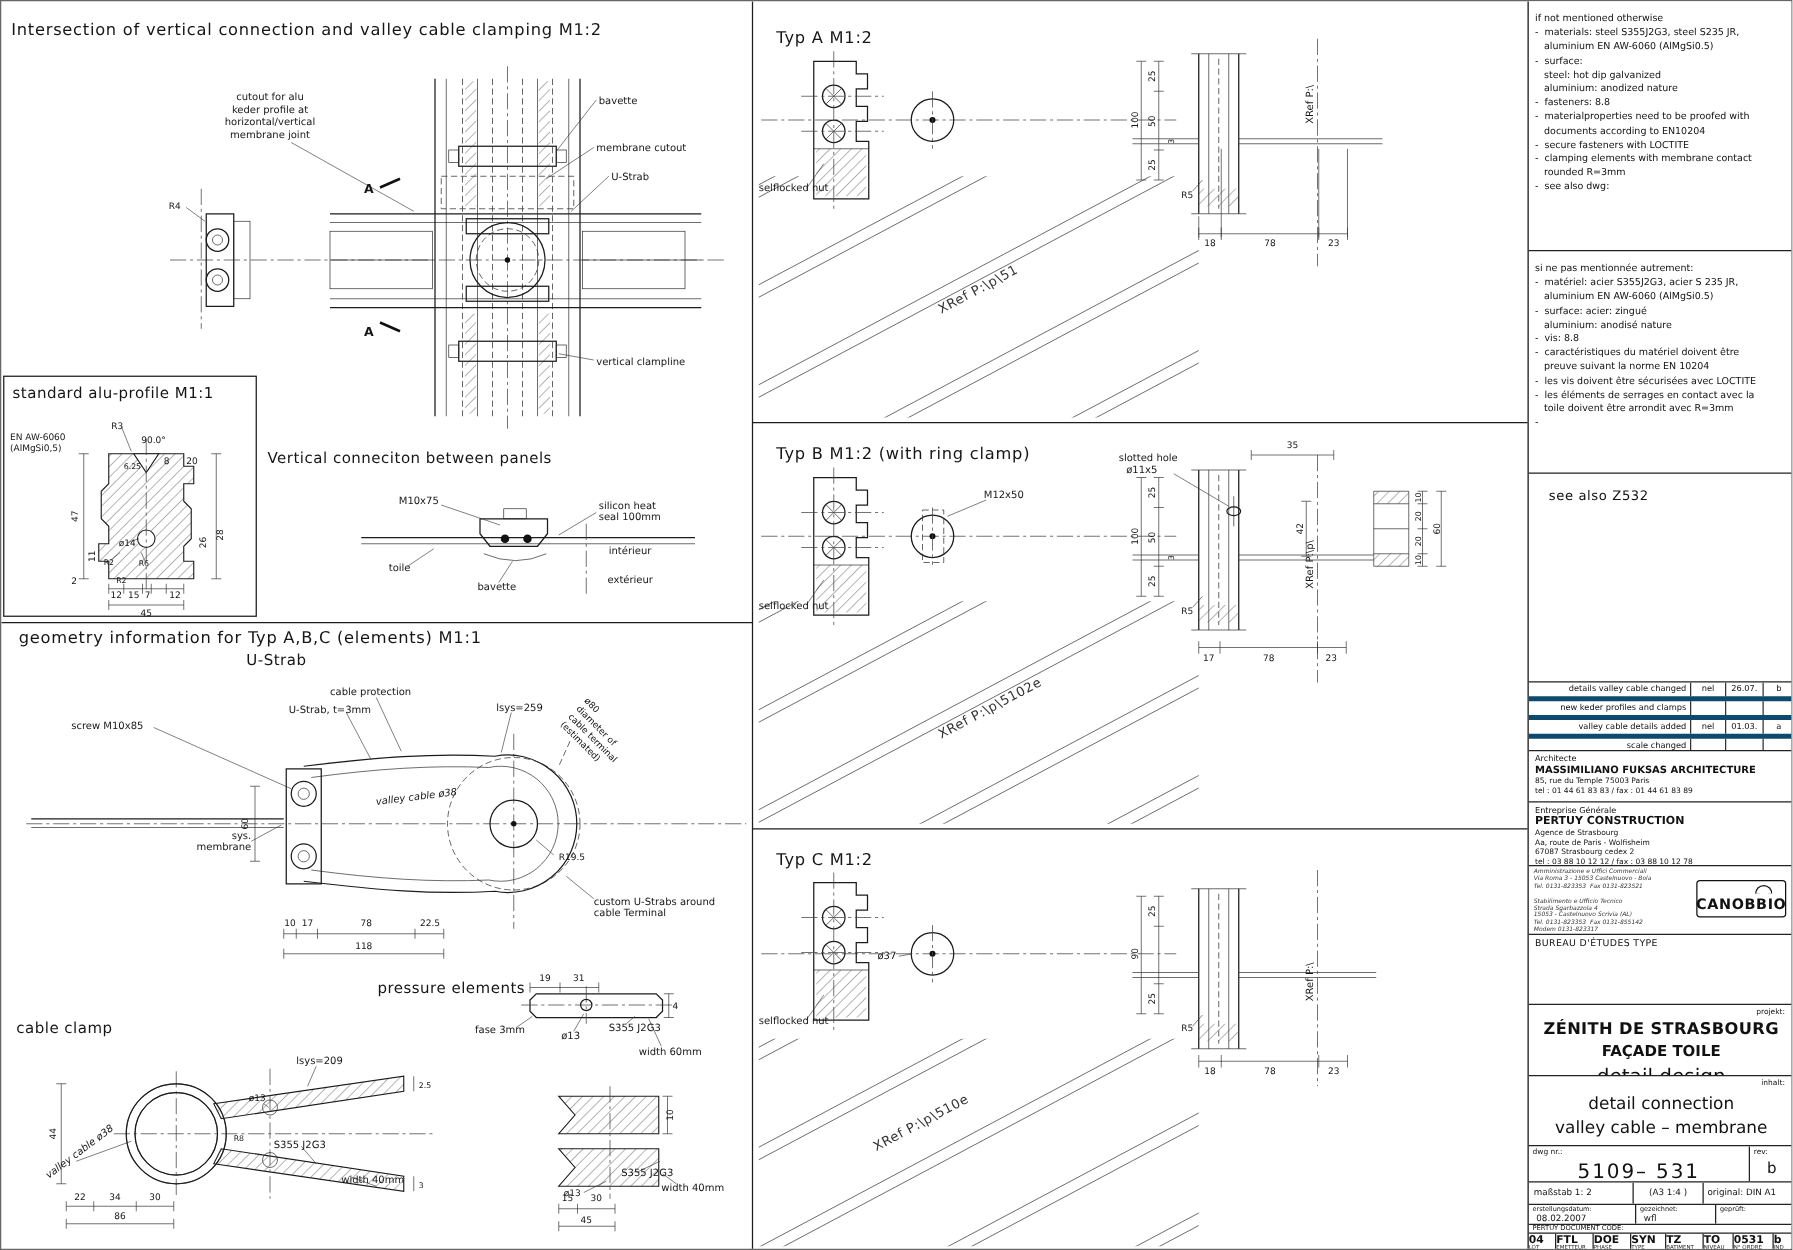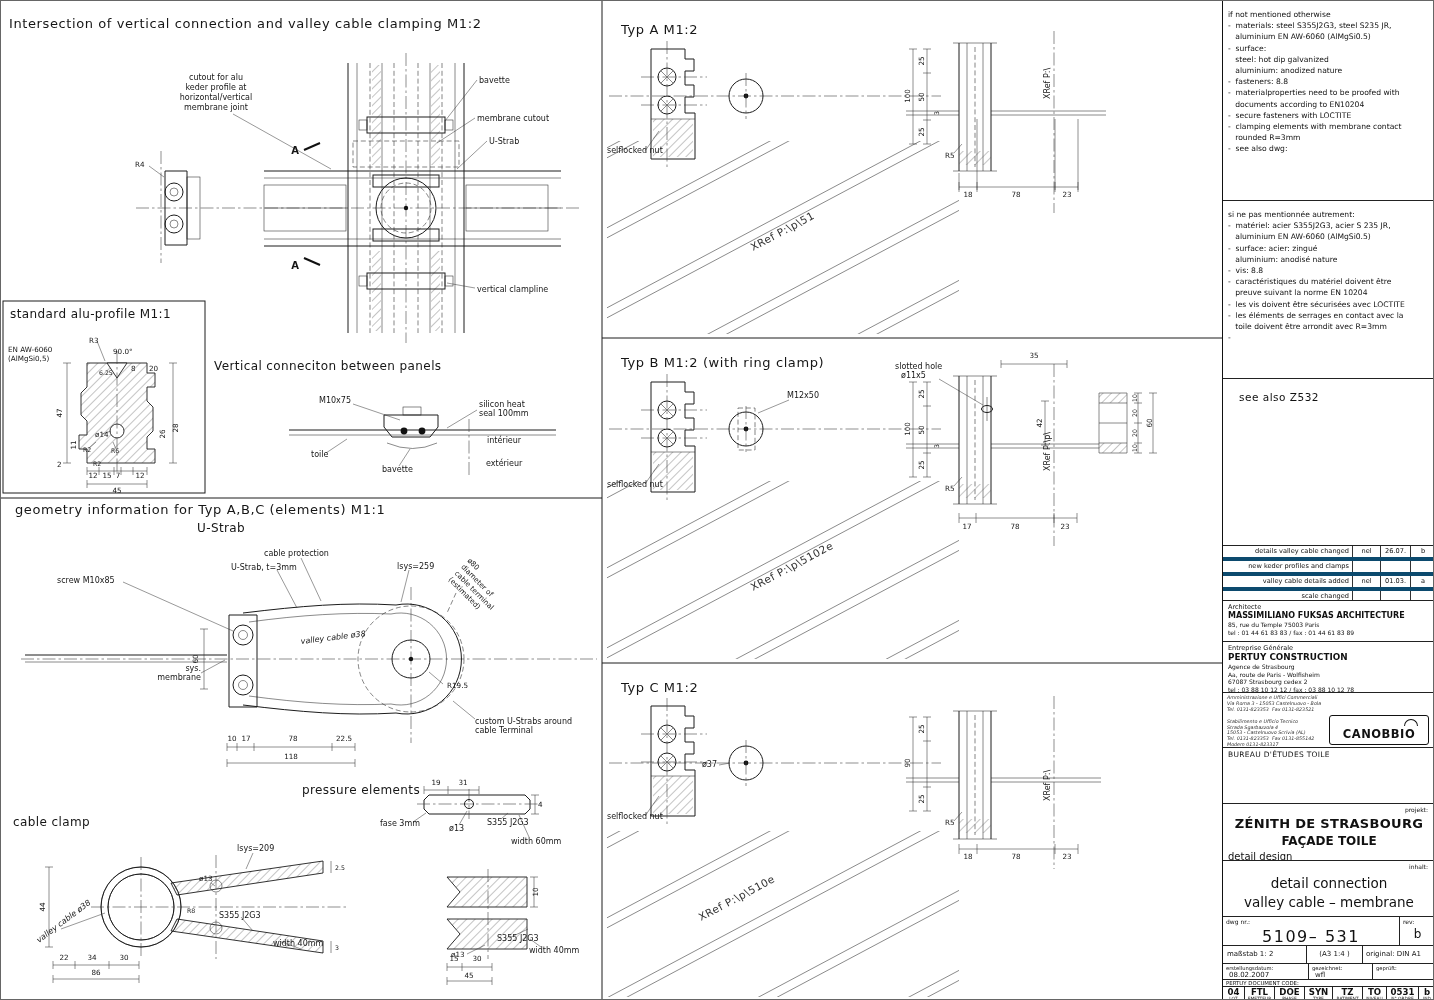--- a/index.html
+++ b/index.html
@@ -33,43 +33,43 @@
   .f90{font-size:8.8px;line-height:11px;font-weight:bold}
   .f60{font-size:6px;line-height:7.5px}
   .rrow{display:flex;height:11px;border-bottom:4px solid #0c4a6e;font-size:6.6px;line-height:10px}
   .rrow:last-child{border-bottom:none}
   .c1{width:130px;text-align:right;padding-right:3px;border-right:1px solid #333;box-sizing:border-box}
   .c2{width:28px;text-align:center;border-right:1px solid #333;box-sizing:border-box}
   .c3{width:30px;text-align:center;border-right:1px solid #333;box-sizing:border-box}
   .c4{flex:1;text-align:center}
   .cC{text-align:center}
   .can-txt{flex:1;font-size:4.8px;line-height:5.9px;font-style:italic;color:#333}
-  .can-logo{width:100px;height:30px;border:1.6px solid #111;border-radius:3px;margin:20px 2px 0 4px;position:relative;display:flex;align-items:flex-end;justify-content:center;box-sizing:border-box}
+  .can-logo{width:72px;height:30px;border:1.6px solid #111;border-radius:3px;margin:9px 2px 0 4px;position:relative;display:flex;align-items:flex-end;justify-content:center;box-sizing:border-box}
   .can-dome{position:absolute;top:3px;right:10px;width:12px;height:6px;border:1.6px solid #111;border-bottom:none;border-radius:12px 12px 0 0}
   .can-word{font-size:11.5px;font-weight:bold;letter-spacing:.5px;margin-bottom:3px}
   .bu-title{font-size:7.5px;line-height:10px;letter-spacing:.3px}
   .bu-addr{font-size:5.5px;line-height:7px}
   .ftl{flex:1;text-align:right;padding-right:3px}
   .ftl-brand{font-size:17px;font-weight:bold;letter-spacing:.5px;line-height:19px}
   .ftl-sub{font-size:6.8px;line-height:8px}
   .lab-r{font-size:6px;text-align:right;line-height:7px;padding-right:2px}
   .pj1{font-size:13px;font-weight:bold;letter-spacing:.3px;margin-top:3px;text-align:center}
   .pj2{font-size:12px;font-weight:bold;margin-top:3px;text-align:center}
-  .pj3{font-size:10px;margin-top:3px;}
+  .pj3{font-size:16px;margin-top:3px;text-align:center}
   .in1{font-size:13.5px;margin-top:5px;text-align:center}
   .in2{font-size:13.5px;margin-top:3px;text-align:center}
   .lab-abs{position:absolute;top:1px;left:3px;font-size:6px}
   .dwg-num{font-size:16px;letter-spacing:1.5px;margin-top:10px;text-align:center}
   .dwg-rev{font-size:12px;margin-top:10px;text-align:center}
   .sc{font-size:7px;line-height:16px;box-sizing:border-box}
   .crl{display:block;font-size:5.2px;line-height:6px;padding:1px 0 0 3px}
   .crv{display:block;font-size:7px;line-height:8px;padding-left:6px}
   .pt-title{font-size:5.4px;line-height:6px;padding-left:3px;border-bottom:1px solid #222}
   .pt-row{display:flex;height:14px}
-  .pt-cell{border-right:1px solid #222;text-align:center;box-sizing:border-box}
+  .pt-cell{border-right:1px solid #222;text-align:left;box-sizing:border-box}
   .pt-cell:last-child{border-right:none}
   .pt-v{font-size:8.6px;font-weight:bold;line-height:9px;padding-top:1px}
   .pt-l{font-size:4.4px;line-height:4.6px;color:#222}
 </style>
 </head>
 <body>
 
 <div class="sheet">
 <svg class="cad" width="1222" height="1000" viewBox="0 0 1222 1000">
   <defs>
@@ -528,21 +528,21 @@
 15053 - Castelnuovo Scrivia (AL)
 Tel. 0131-823353  Fax 0131-855142
 Modem 0131-823317</div>
     <div class="can-logo">
       <div class="can-dome"></div>
       <div class="can-word">CANOBBIO</div>
     </div>
   </div>
 
   <div class="blk" style="top:747px;height:56px;padding:2px 5px">
-    <div class="bu-title">BUREAU D'ÉTUDES TOILE</div>
+    <div class="bu-title">BUREAU D'ÉTUDES TYPE</div>
   </div>
 
   <div class="blk" style="top:803px;height:57px;padding:2px 5px">
     <div class="lab-r">projekt:</div>
     <div class="pj1">ZÉNITH DE STRASBOURG</div>
     <div class="pj2">FAÇADE TOILE</div>
     <div class="pj3">detail design</div>
   </div>
 
   <div class="blk" style="top:860px;height:56px;padding:2px 5px">

